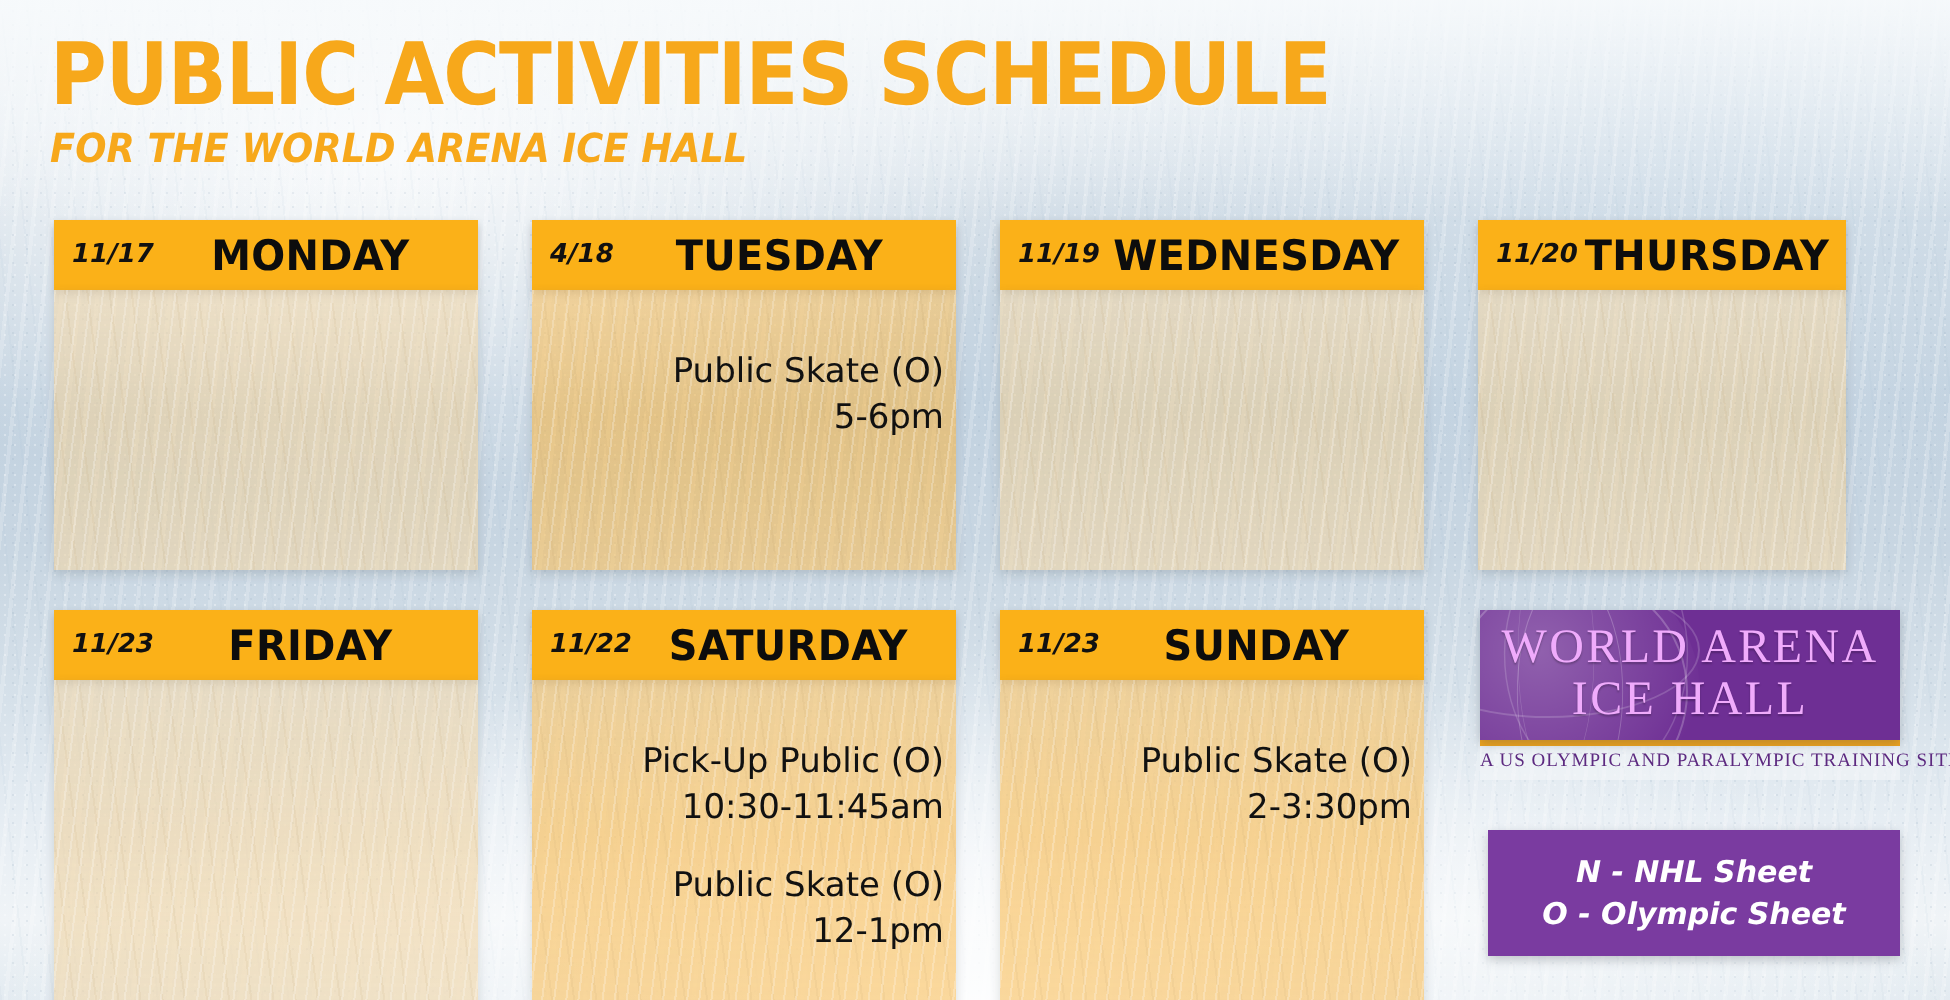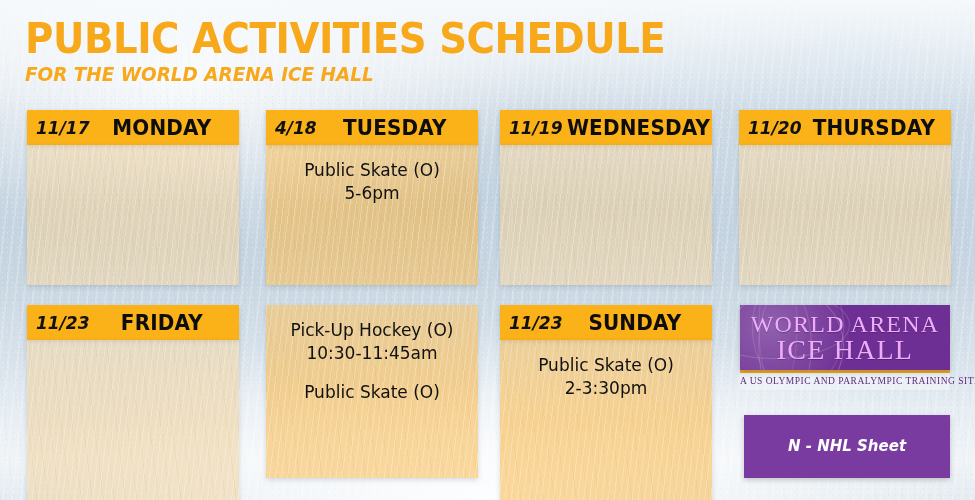--- a/index.html
+++ b/index.html
@@ -91,21 +91,21 @@
     position:relative;
     height:35px;
     background:#fbb118;
     display:flex;align-items:center;
     box-shadow:0 2px 4px rgba(60,70,80,.28);
   }
   .card-date{
     font-family:"DejaVu Sans", sans-serif;
     font-style:italic;
     font-weight:bold;
-    font-size:17px;
+    font-size:13px;
     color:#111;
     margin-left:9px;
     flex:0 0 auto;
   }
   .card-day{
     flex:1 1 auto;
     text-align:center;
     font-family:"DejaVu Sans", sans-serif;
     font-weight:bold;
     font-size:21px;
@@ -130,21 +130,22 @@
     position:absolute;inset:0;
     opacity:.55;
     background:
       repeating-linear-gradient(97deg, rgba(255,255,255,.45) 0 1px, rgba(255,255,255,0) 1px 6px),
       repeating-linear-gradient(83deg, rgba(190,160,110,.18) 0 1px, rgba(190,160,110,0) 1px 11px),
       linear-gradient(to bottom, rgba(255,255,255,.25), rgba(255,255,255,0) 45%, rgba(255,255,255,.18));
   }
   .card-body .content{
     position:relative;
     padding:14px 6px 0 6px;
-    text-align:center;
+    text-align:right;
+    margin-top:16px;
   }
   .event{margin-bottom:16px;}
   .event:last-child{margin-bottom:0;}
   .ev-name,.ev-time{
     font-family:"DejaVu Sans", sans-serif;
     font-size:17px;
     line-height:23px;
     color:#111;
   }
 
@@ -172,21 +173,21 @@
   .m2{left:-6px;top:-18px;width:126px;height:126px;transform:scaleX(.30);}
   .m3{left:-22px;top:10px;width:150px;height:66px;}
   #logo-text{position:relative;text-align:center;padding-top:6px;}
   .logo-l1,.logo-l2{
     font-family:"Liberation Serif", serif;
     color:#f0abfc;
     letter-spacing:1.2px;
     text-shadow:0 1px 1px rgba(0,0,0,.25);
   }
   .logo-l1{font-size:24px;line-height:26px;}
-  .logo-l2{font-size:28px;line-height:26px;}
+  .logo-l2{font-size:24px;line-height:26px;}
   #logo-rule{height:3px;background:#f0a41c;}
   #logo-tag{
     background:rgba(245,248,250,.55);
     text-align:center;
     font-family:"Liberation Serif", serif;
     font-size:9.5px;
     line-height:14px;
     letter-spacing:.5px;
     color:#5d2a80;
     padding:1px 0 2px 0;
@@ -259,21 +260,21 @@
       <div class="card-head">
         <span class="card-date">11/19</span>
         <span class="card-day">WEDNESDAY</span>
       </div>
       <div class="card-body empty" style="height: 140px;">
         <div class="tint"></div>
         <div class="ice"></div>
         <div class="content"></div>
       </div>
     </div>
-    <div class="card" style="left: 739px; top: 110px; width: 212px;">
+    <div class="card" style="left: 739px; top: 110px; width: 184px;">
       <div class="card-head">
         <span class="card-date">11/20</span>
         <span class="card-day">THURSDAY</span>
       </div>
       <div class="card-body empty" style="height: 140px;">
         <div class="tint"></div>
         <div class="ice"></div>
         <div class="content"></div>
       </div>
     </div>
@@ -282,30 +283,35 @@
         <span class="card-date">11/23</span>
         <span class="card-day">FRIDAY</span>
       </div>
       <div class="card-body empty" style="height: 173px;">
         <div class="tint"></div>
         <div class="ice"></div>
         <div class="content"></div>
       </div>
     </div>
     <div class="card" style="left: 266px; top: 305px; width: 212px;">
+      <div class="card-head">
+        <span class="card-date">11/22</span>
+        <span class="card-day">SATURDAY</span>
+      </div>
       <div class="card-body" style="height: 173px;">
         <div class="tint"></div>
         <div class="ice"></div>
         <div class="content">
           <div class="event">
-            <div class="ev-name">Pick-Up Hockey (O)</div>
+            <div class="ev-name">Pick-Up Public (O)</div>
             <div class="ev-time">10:30-11:45am</div>
           </div>
           <div class="event">
             <div class="ev-name">Public Skate (O)</div>
+            <div class="ev-time">12-1pm</div>
           </div>
         </div>
       </div>
     </div>
     <div class="card" style="left: 500px; top: 305px; width: 212px;">
       <div class="card-head">
         <span class="card-date">11/23</span>
         <span class="card-day">SUNDAY</span>
       </div>
       <div class="card-body" style="height: 173px;">
@@ -332,13 +338,14 @@
       <div class="logo-l1">WORLD ARENA</div>
       <div class="logo-l2">ICE HALL</div>
     </div>
   </div>
   <div id="logo-rule"></div>
   <div id="logo-tag">A US OLYMPIC AND PARALYMPIC TRAINING SITE</div>
 </div>
 
 <div id="legend">
   <div class="legend-line">N - NHL Sheet</div>
+  <div class="legend-line">O - Olympic Sheet</div>
 </div>
 
 </body></html>

